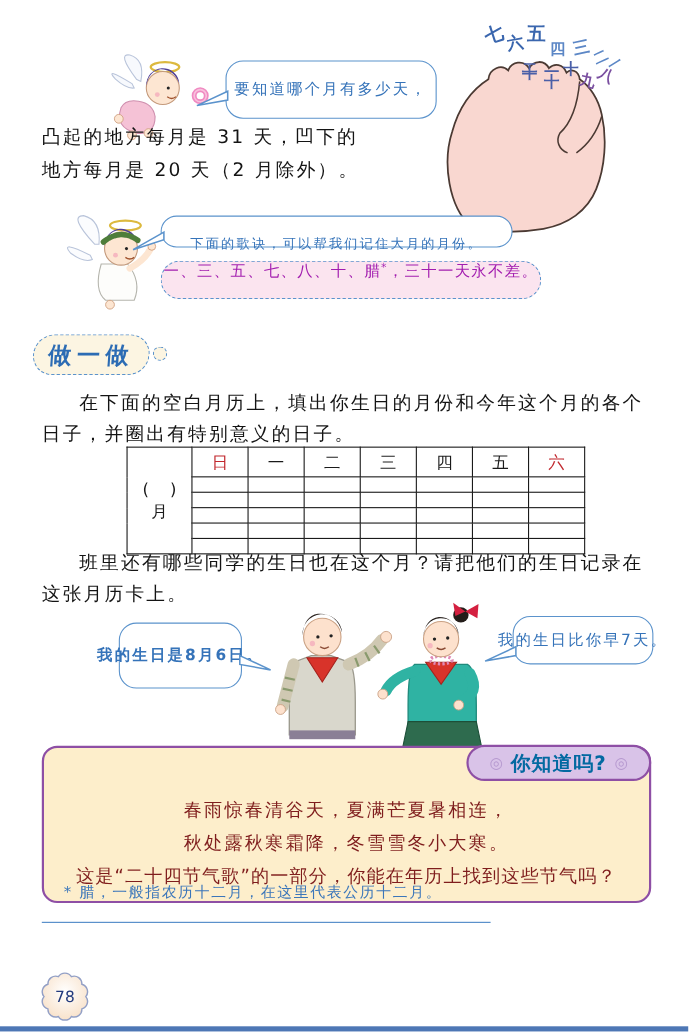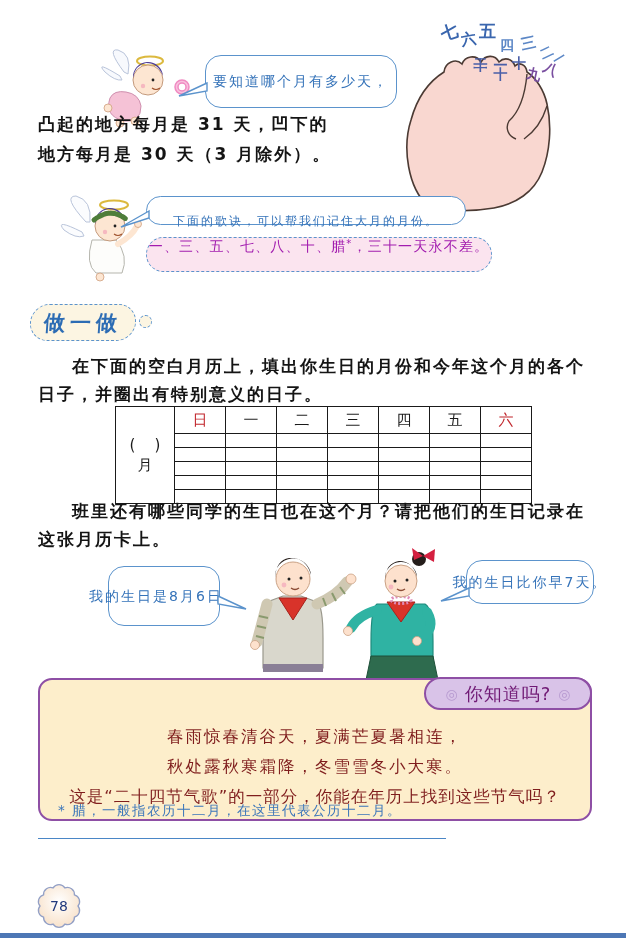--- a/index.html
+++ b/index.html
@@ -1,21 +1,21 @@
 <!DOCTYPE html>
 <html><head>
 <meta charset="utf-8">
 <style>
   html,body { margin:0; padding:0; background:#ffffff; }
   .page {
     position:relative; width:626px; height:938px; background:#ffffff;
     font-family:"DejaVu Sans", sans-serif; overflow:hidden;
   }
   .abs { position:absolute; }
-  .body-line { position:absolute; font-size:17px; letter-spacing:2px; color:#141414; white-space:nowrap;font-weight:bold; }
+  .body-line { position:absolute; font-size:17px; letter-spacing:2px; color:#141414; white-space:nowrap; }
 
   
   .bubble {
     position:absolute; background:#fff; border:1.6px solid #5b93cc; border-radius:16px;
     color:#3573b9; display:flex; flex-direction:row; justify-content:center; align-items:center;
     box-sizing:border-box;
   }
   .bubble .bline { font-size:14px; letter-spacing:2px; white-space:nowrap; line-height:21px; }
   .tailsvg { position:absolute; overflow:visible; }
 
@@ -59,21 +59,21 @@
   
   .knowbox {
     position:absolute; left:38px; top:678px; width:554px; height:143px; box-sizing:border-box;
     background:#fdeecb; border:2px solid #8e4fa5; border-radius:14px;
   }
   .kb-badge {
     position:absolute; right:-2px; top:-3px; width:168px; height:33px; box-sizing:border-box;
     background:#d9c3e8; border:2px solid #8e4fa5; border-radius:17px;
     display:flex; justify-content:center; align-items:center; gap:7px;
   }
-  .kb-badge .kb-title { color:#701a75; font-size:18px; font-weight:normal; letter-spacing:1px; white-space:nowrap; }
+  .kb-badge .kb-title { color:#0369a1; font-size:18px; font-weight:bold; letter-spacing:1px; white-space:nowrap; }
   .kb-badge .kb-deco { color:#b79ad0; font-size:14px; }
   .kb-line { position:absolute; left:0; right:0; text-align:center; color:#7f1d1d; font-size:16.5px; letter-spacing:2px; white-space:nowrap; }
 
   
   .footrule { position:absolute; left:38px; top:838px; width:408px; border-top:1.5px solid #4a86c6; }
   .foottext { position:absolute; left:58px; top:802px; color:#3b76ba; font-size:13.5px; letter-spacing:1.5px; white-space:nowrap; }
 
   .bottombar { position:absolute; left:0; top:933px; width:626px; height:5px; background:#4d77b5; }
 </style>
 </head>
@@ -124,21 +124,21 @@
   </svg>
 
   <div class="bubble" style="left:205px; top:55px; width:192px; height:53px;">
     <svg class="tailsvg" style="left:-27px; top:26px;" width="28" height="16" viewBox="0 0 28 16">
       <polygon points="28,1 0,14 28,9" fill="#ffffff" stroke="#5b93cc" stroke-width="1.4"></polygon>
     </svg>
     <div class="bline">要知道哪个月有多少天，</div>
   </div>
 
   <div class="body-line" style="left:38px; top:113px;">凸起的地方每月是 31 天，凹下的</div>
-  <div class="body-line" style="left:38px; top:143px;">地方每月是 30 天（3 月除外）。</div>
+  <div class="body-line" style="left:38px; top:143px;">地方每月是 20 天（2 月除外）。</div>
 
   <svg class="abs" style="left:52px; top:192px;" width="112" height="92" viewBox="0 0 112 92">
     <path d="M34,30 Q10,4 24,4 Q40,8 38,30 Z" fill="#fbfcfe" stroke="#b9c4da" stroke-width="1"></path>
     <path d="M30,40 Q2,26 12,38 Q24,47 32,44 Z" fill="#fbfcfe" stroke="#b9c4da" stroke-width="1"></path>
     <ellipse cx="62" cy="13" rx="14" ry="4.5" fill="none" stroke="#dcb93e" stroke-width="2"></ellipse>
     <path d="M40,48 Q33,72 44,81 L70,81 Q77,64 64,48 Z" fill="#fdfdfb" stroke="#b5b5ad" stroke-width="1"></path>
     <path d="M66,52 Q80,44 85,34" fill="none" stroke="#fde6d2" stroke-width="6" stroke-linecap="round"></path>
     <circle cx="86" cy="32" r="3.5" fill="#fde6d2" stroke="#cf9f7f" stroke-width="0.8"></circle>
     <circle cx="48" cy="85" r="4" fill="#fde6d2" stroke="#cf9f7f" stroke-width="0.8"></circle>
     <circle cx="58" cy="34" r="15" fill="#fde6d2" stroke="#c49a7c" stroke-width="1"></circle>
@@ -266,21 +266,21 @@
     <path d="M182,56 L210,56 L196,76 Z" fill="#d8332a" stroke="#a5221c" stroke-width="1"></path>
     <ellipse cx="196" cy="54" rx="10" ry="3.5" fill="none" stroke="#e08ab8" stroke-width="3" stroke-dasharray="2,2"></ellipse>
     <circle cx="196" cy="35" r="16" fill="#fde1cd" stroke="#caa184" stroke-width="1"></circle>
     <path d="M180,33 A16,16 0 0 1 212,31 Q208,15 194,15 Q181,17 180,33 Z" fill="#241d1a"></path>
     <circle cx="190" cy="35" r="1.5" fill="#222"></circle>
       <circle cx="202" cy="34" r="1.5" fill="#222"></circle>
     <circle cx="186" cy="41" r="2.4" fill="#f6b8c0"></circle>
     <path d="M192,43 q4,3 8,0" fill="none" stroke="#8a4a34" stroke-width="1.3"></path>
   </svg>
 
-  <div class="bubble" style="left:108px; top:566px; width:112px; height:60px;">
+  <div class="bubble" style="left:108px; top:566px; width:112px; height:60px;font-weight:bold;">
     <svg class="tailsvg" style="right:-27px; top:28px;" width="28" height="16" viewBox="0 0 28 16">
       <polygon points="0,1 28,14 0,9" fill="#ffffff" stroke="#5b93cc" stroke-width="1.4"></polygon>
     </svg>
     <div class="bline">我的生日是</div>
     <div class="bline">8月6日。</div>
   </div>
 
   <div class="bubble" style="left:466px; top:560px; width:128px; height:44px;">
     <svg class="tailsvg" style="left:-26px; top:26px;" width="28" height="16" viewBox="0 0 28 16">
       <polygon points="28,1 0,14 28,9" fill="#ffffff" stroke="#5b93cc" stroke-width="1.4"></polygon>

